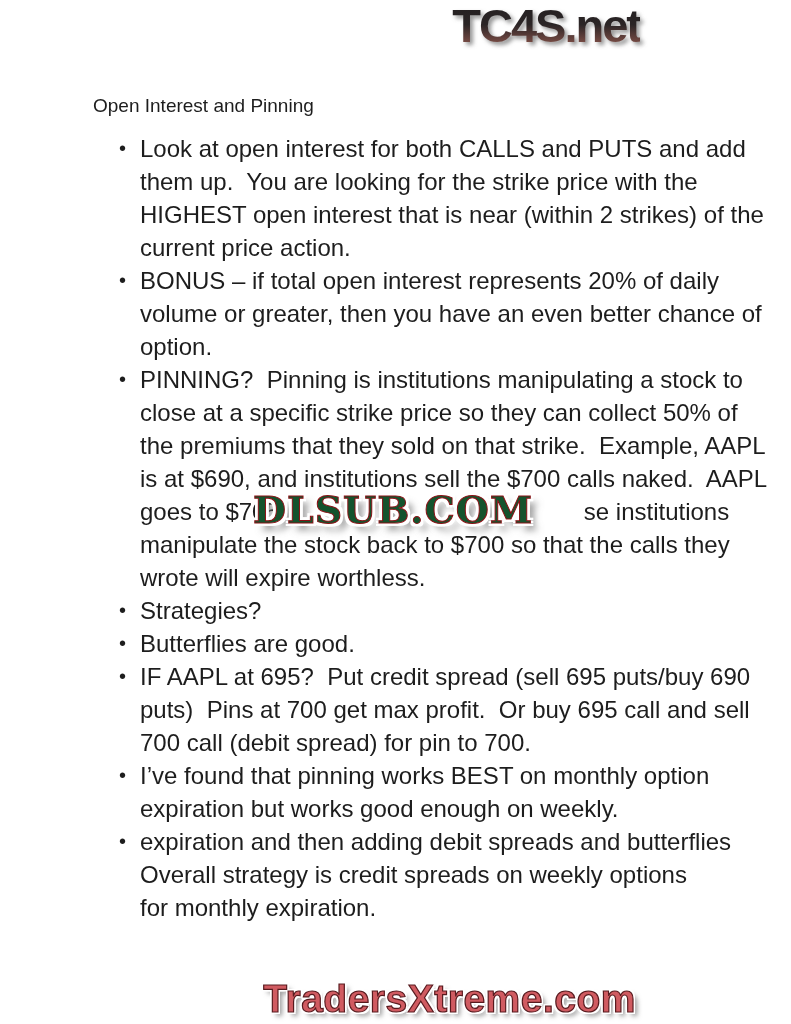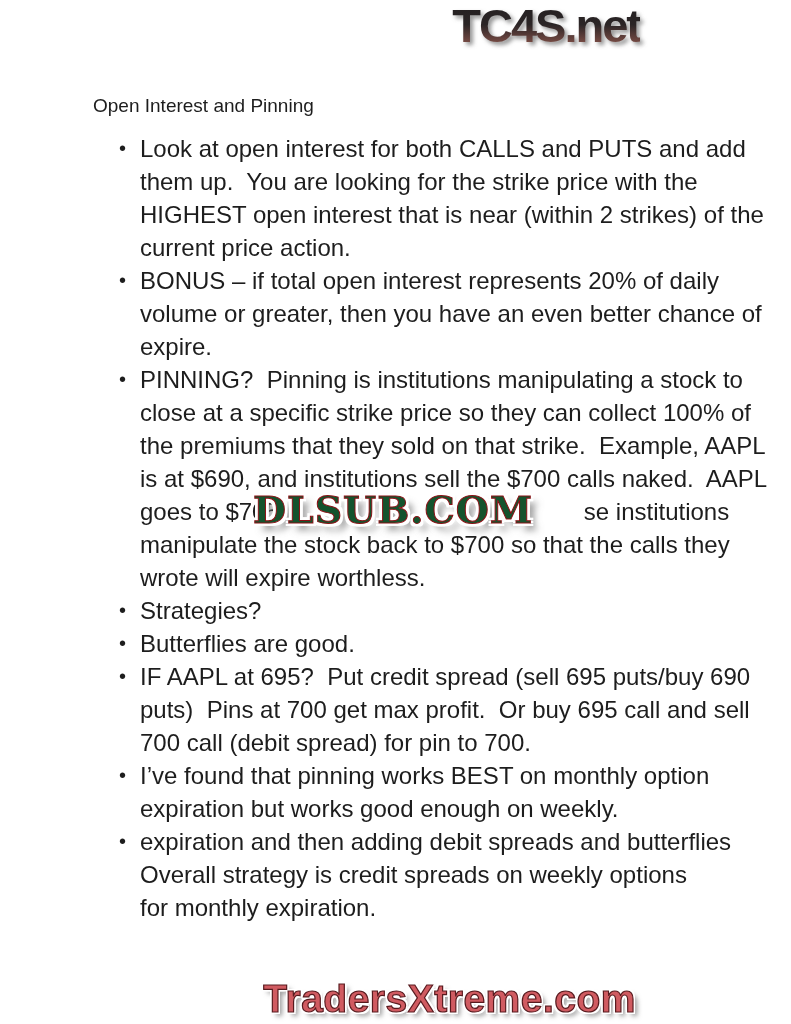--- a/index.html
+++ b/index.html
@@ -120,28 +120,28 @@
           <div class="line">them up.  You are looking for the strike price with the</div>
           <div class="line">HIGHEST open interest that is near (within 2 strikes) of the</div>
           <div class="line">current price action.</div>
         </div>
       </li>
       <li class="bullet-item">
         <span class="marker">•</span>
         <div class="bullet-body">
           <div class="line">BONUS – if total open interest represents 20% of daily</div>
           <div class="line">volume or greater, then you have an even better chance of</div>
-          <div class="line">expire.</div>
+          <div class="line">option.</div>
         </div>
       </li>
       <li class="bullet-item">
         <span class="marker">•</span>
         <div class="bullet-body">
           <div class="line">PINNING?  Pinning is institutions manipulating a stock to</div>
-          <div class="line">close at a specific strike price so they can collect 100% of</div>
+          <div class="line">close at a specific strike price so they can collect 50% of</div>
           <div class="line">the premiums that they sold on that strike.  Example, AAPL</div>
           <div class="line">is at $690, and institutions sell the $700 calls naked.  AAPL</div>
           <div class="line"><span>goes to $705</span><span class="gap"></span><span>se institutions</span></div>
           <div class="line">manipulate the stock back to $700 so that the calls they</div>
           <div class="line">wrote will expire worthless.</div>
         </div>
       </li>
       <li class="bullet-item">
         <span class="marker">•</span>
         <div class="bullet-body">

